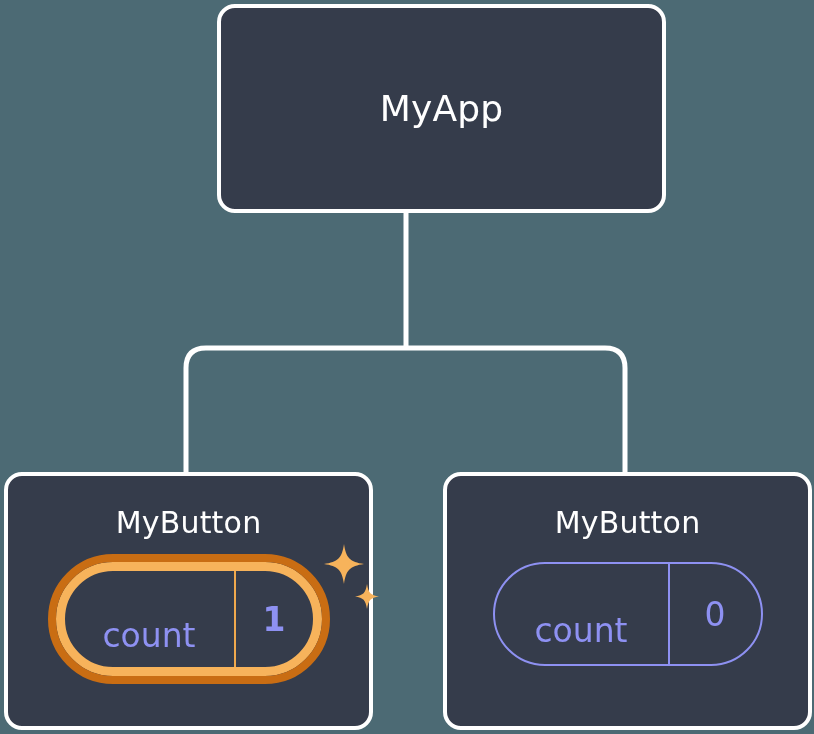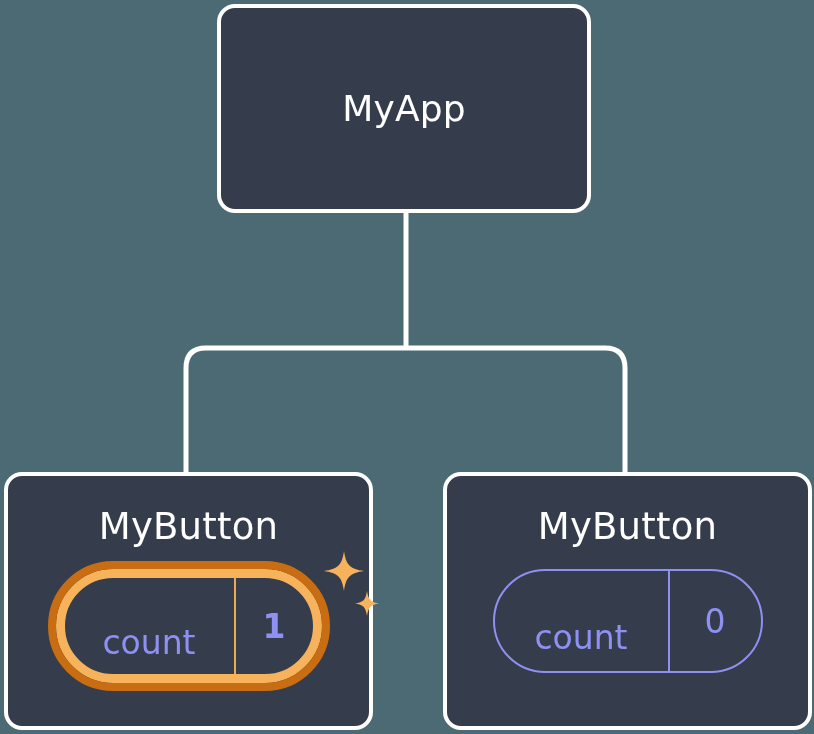--- a/index.html
+++ b/index.html
@@ -38,21 +38,21 @@
     border: 4px solid #ffffff;
     border-radius: 18px;
     display: flex;
     flex-direction: column;
     align-items: center;
   }
 
   #node-root {
     left: 217px;
     top: 4px;
-    width: 374px;
+    width: 449px;
     height: 209px;
     justify-content: center;
   }
 
   #node-child-left {
     left: 4px;
     top: 472px;
     width: 369px;
     height: 258px;
     padding-top: 32px;
@@ -61,21 +61,21 @@
   #node-child-right {
     left: 443px;
     top: 472px;
     width: 369px;
     height: 258px;
     padding-top: 32px;
   }
 
   .node-label {
     color: #ffffff;
-    font-size: 37px;
+    font-size: 30px;
     font-weight: 400;
     letter-spacing: 0.2px;
     line-height: 1;
     white-space: nowrap;
   }
 
   #node-root .node-label {
     font-size: 36px;
   }
 

